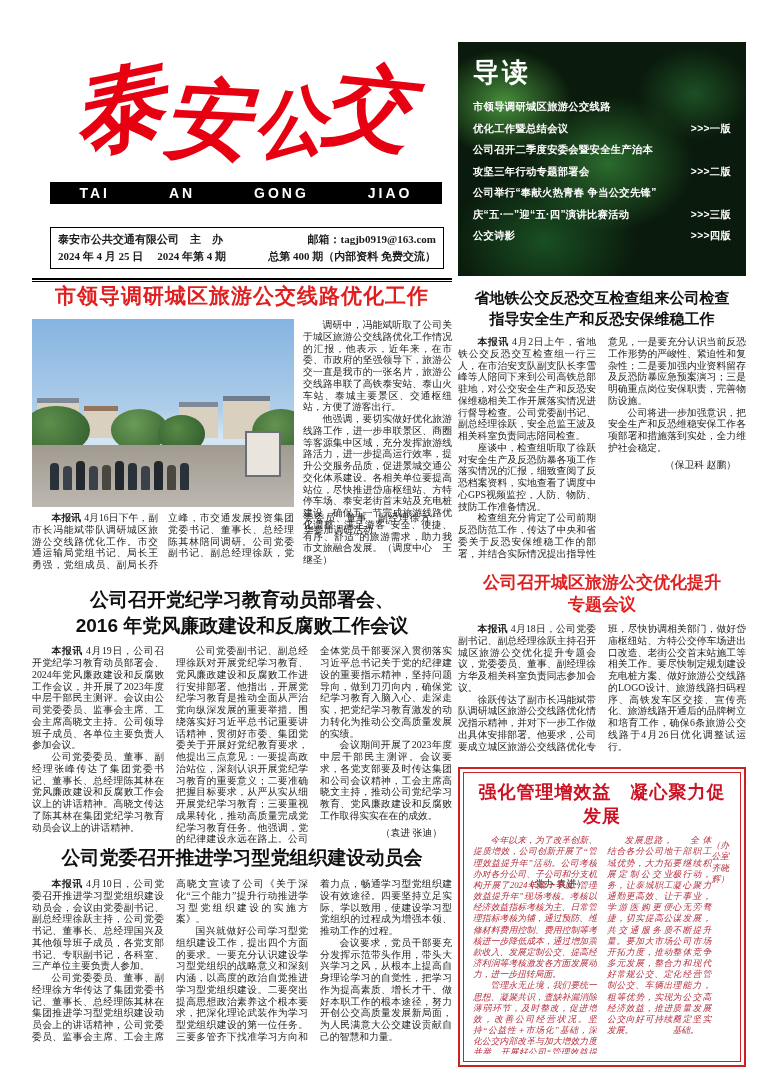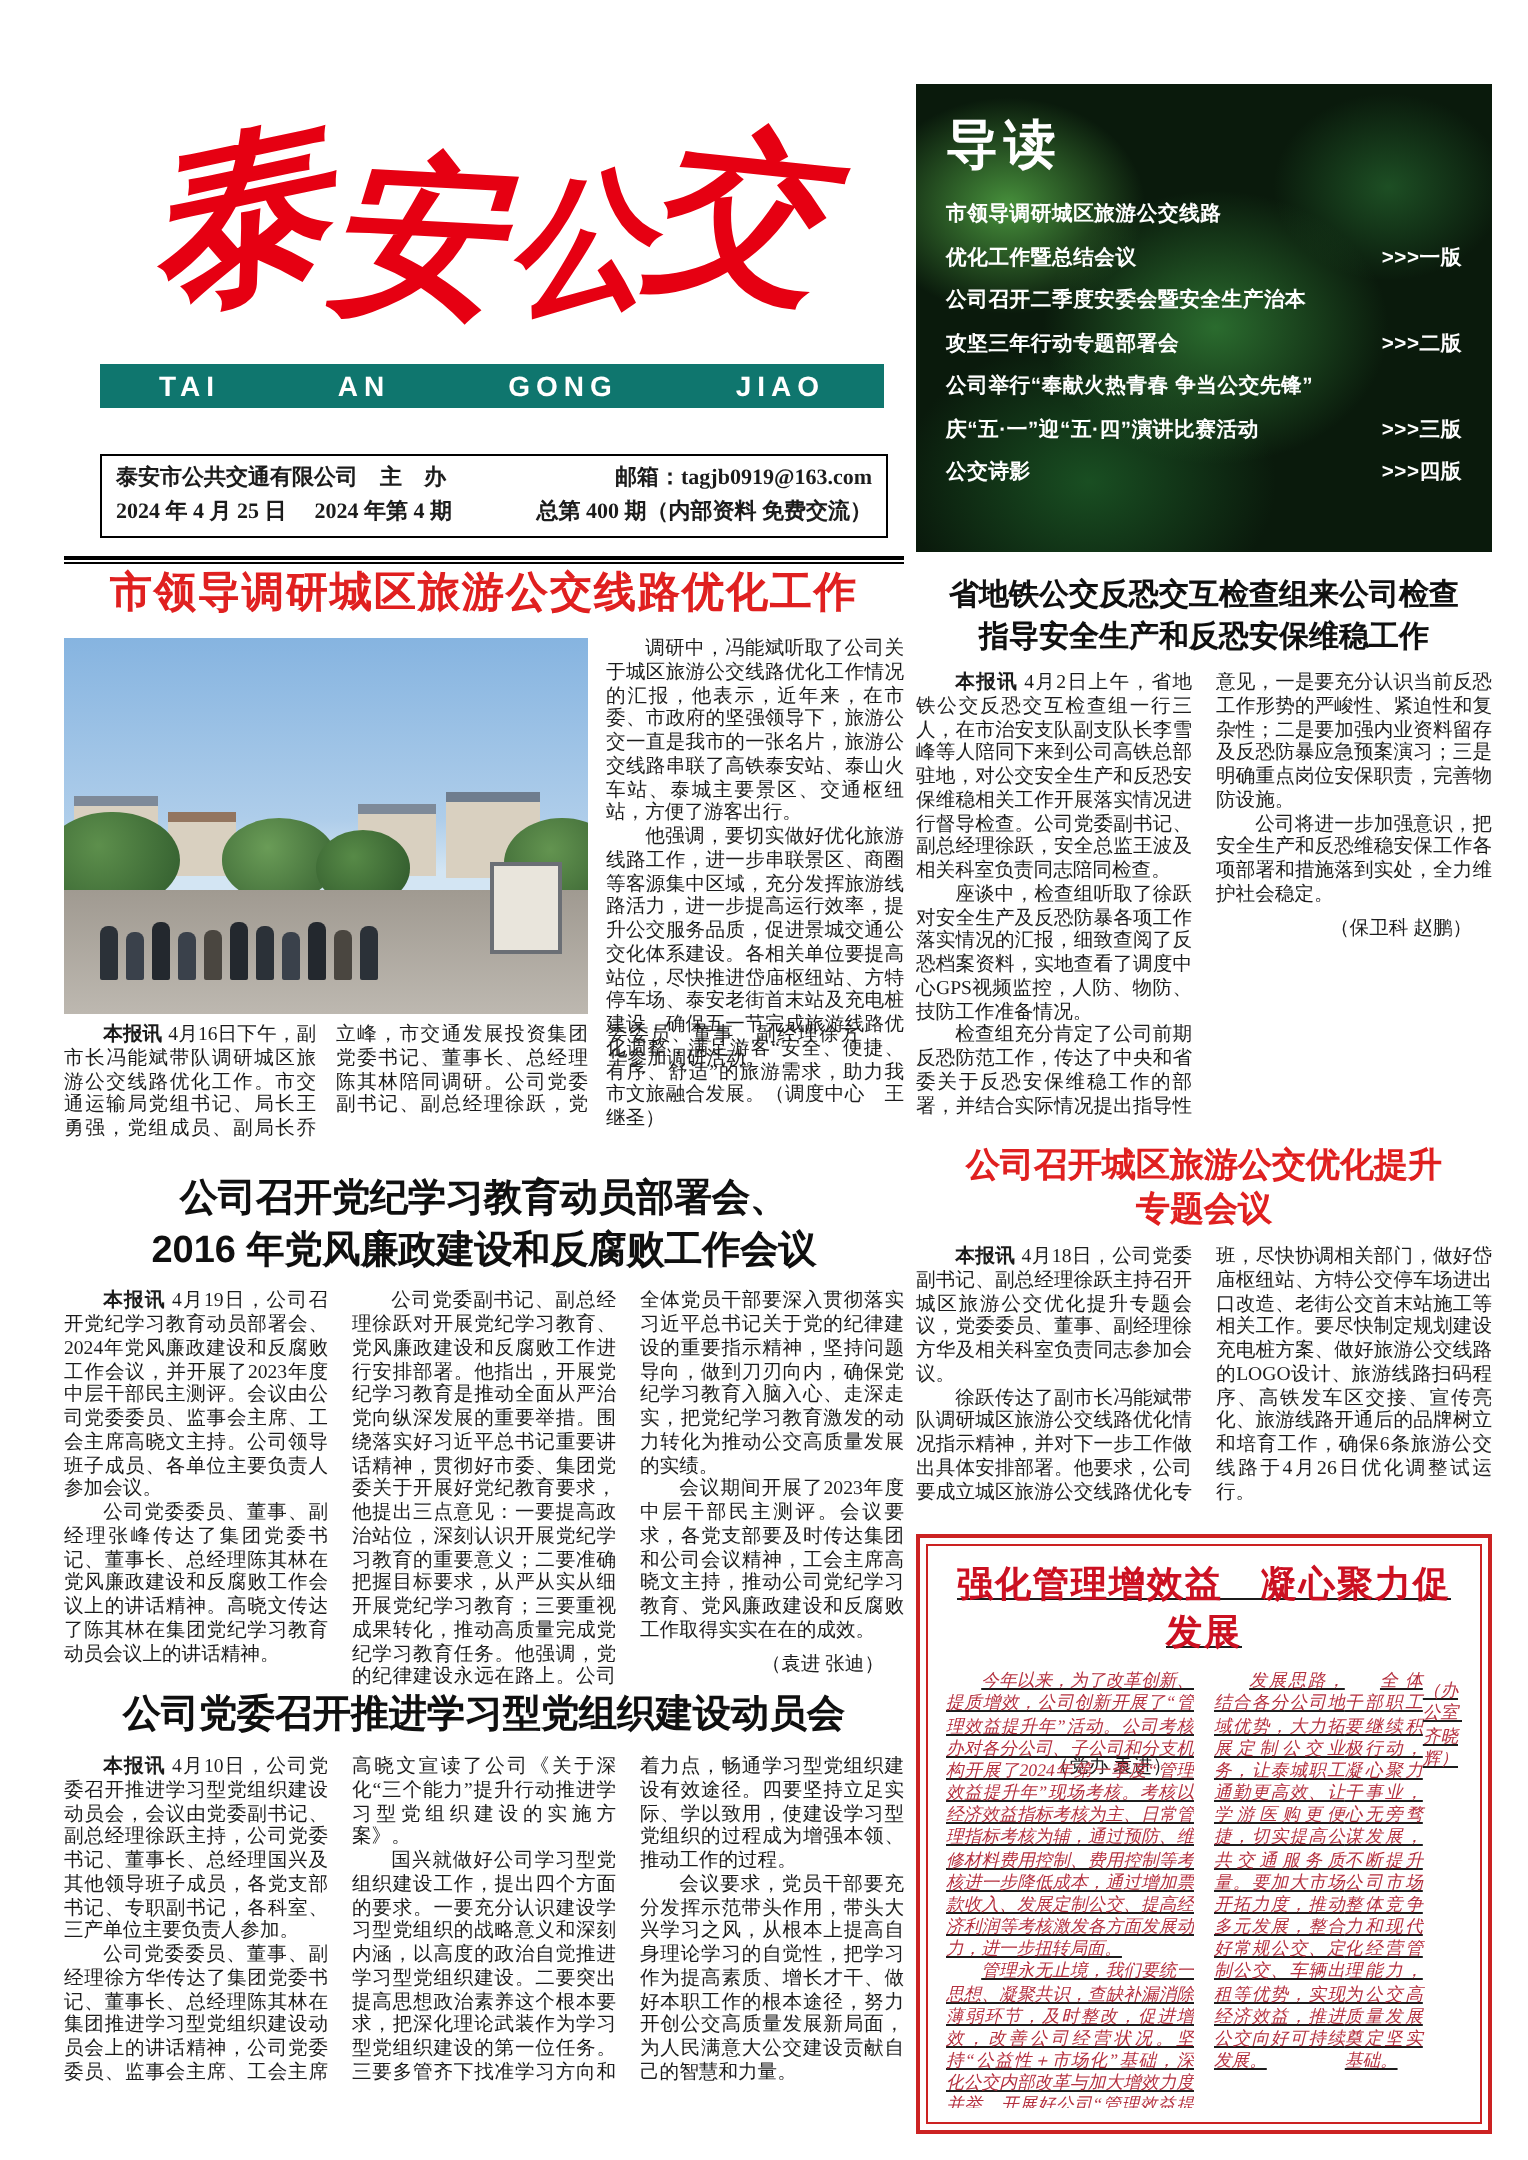--- a/index.html
+++ b/index.html
@@ -10,21 +10,21 @@
   
   .leftcol{position:absolute;left:32px;top:34px;width:420px;}
   .calli{height:148px;display:flex;align-items:center;justify-content:center;
          color:#e60012;font-weight:bold;font-style:italic;font-size:92px;line-height:1;
          font-family:"DejaVu Serif",serif;transform:rotate(-2deg);}
   .calli span{display:inline-block;}
   .calli span:nth-child(1){transform:rotate(-10deg) translateY(-4px);}
   .calli span:nth-child(2){transform:rotate(5deg) translateY(10px);font-size:86px;}
   .calli span:nth-child(3){transform:rotate(-6deg) translateY(16px);font-size:74px;}
   .calli span:nth-child(4){transform:rotate(8deg) translateY(2px);font-size:88px;}
-  .banner{height:22px;margin:0 10px 0 18px;background:#0f766e;color:#fff;display:flex;
+  .banner{height:22px;margin:0 10px 0 18px;background:#000000;color:#fff;display:flex;
           justify-content:space-around;align-items:center;font-family:"Liberation Sans",sans-serif;
           font-size:14px;font-weight:bold;letter-spacing:3px;}
   .infobox{margin:23px 8px 0 18px;border:1.5px solid #000;padding:3px 7px;font-size:11px;
            line-height:1.55;font-weight:bold;}
   .infobox .row{display:flex;justify-content:space-between;white-space:nowrap;}
   .infobox .row .cellgap{margin-right:14px;}
   .dbl-rule{margin-top:9px;height:4px;border-top:2.5px solid #000;border-bottom:1px solid #000;}
 
   .headline-red{text-align:center;font-family:"Liberation Sans",sans-serif;
                 font-weight:bold;font-size:21px;letter-spacing:1px;color:#e02020;}
@@ -85,21 +85,21 @@
   .titleA{margin-top:11px;text-align:center;font-family:"Liberation Sans",sans-serif;
           font-weight:bold;font-size:15px;line-height:1.4;color:#101010;}
   .cols2{margin-top:7px;column-count:2;column-gap:12px;column-fill:auto;
          font-size:9.8px;line-height:1.2;text-align:justify;}
   .cols2 p{margin:0;text-indent:2em;}
   #security-body{height:228px;}
   .titleB{margin-top:8px;text-align:center;font-family:"Liberation Sans",sans-serif;
           font-weight:bold;font-size:17px;line-height:1.3;color:#e02020;}
   #optimize-body{height:134px;}
 
-  .redbox{margin-top:10px;border:2.5px solid #cc2222;padding:3px;height:300px;text-decoration:underline;}
+  .redbox{margin-top:10px;border:2.5px solid #cc2222;padding:3px;height:300px;}
   .redbox-in{border:1px solid #cc2222;height:100%;padding:7px 9px;display:flex;flex-direction:column;}
   .redbox-title{text-align:center;font-family:"Liberation Sans",sans-serif;font-weight:bold;
                 font-size:18px;letter-spacing:1px;color:#cc1122;}
   .redbox-cols{display:flex;gap:10px;margin-top:7px;flex:1;min-height:0;}
   .redbox-col{width:50%;font-size:8.8px;line-height:1.27;text-align:justify;color:#b5303f;
               font-style:italic;overflow:hidden;}
   .redbox-col p{margin:0;text-indent:2em;}
   .redbox-col .byline{padding-right:2px;}
   .rb-right{display:flex;}
   .stamp{margin-top:auto;position:relative;height:140px;overflow:hidden;

